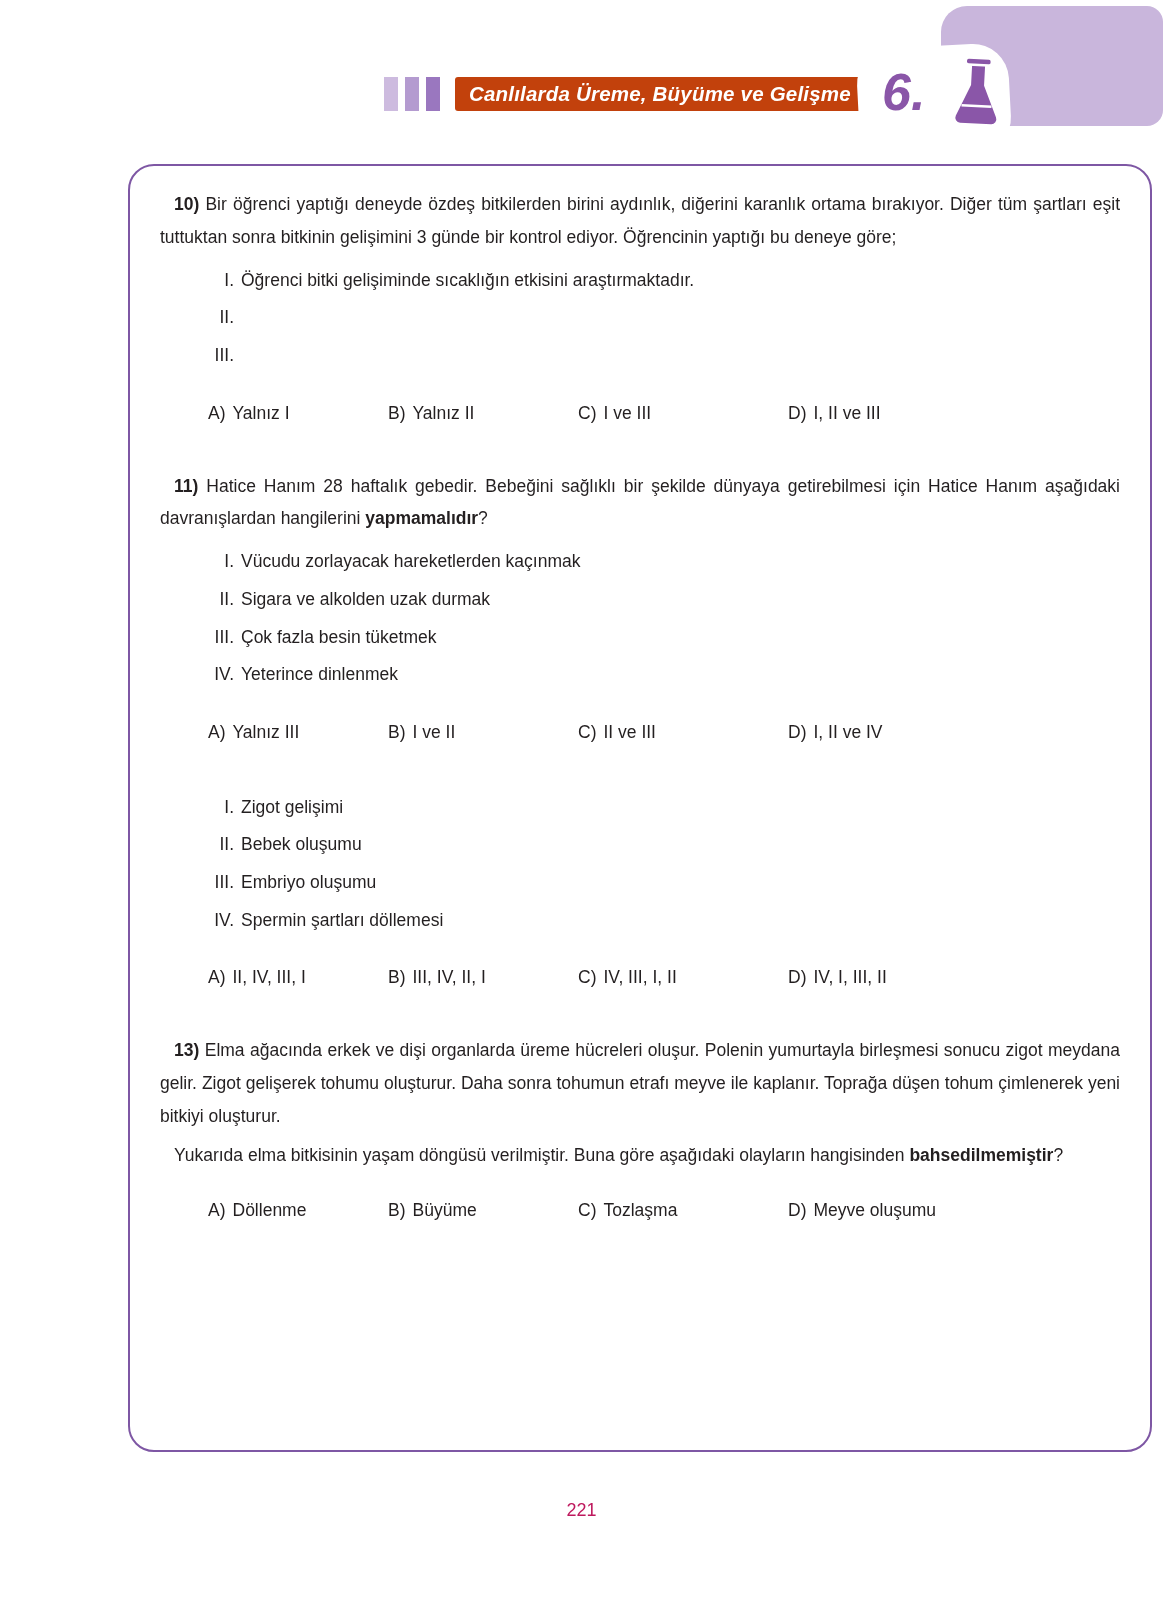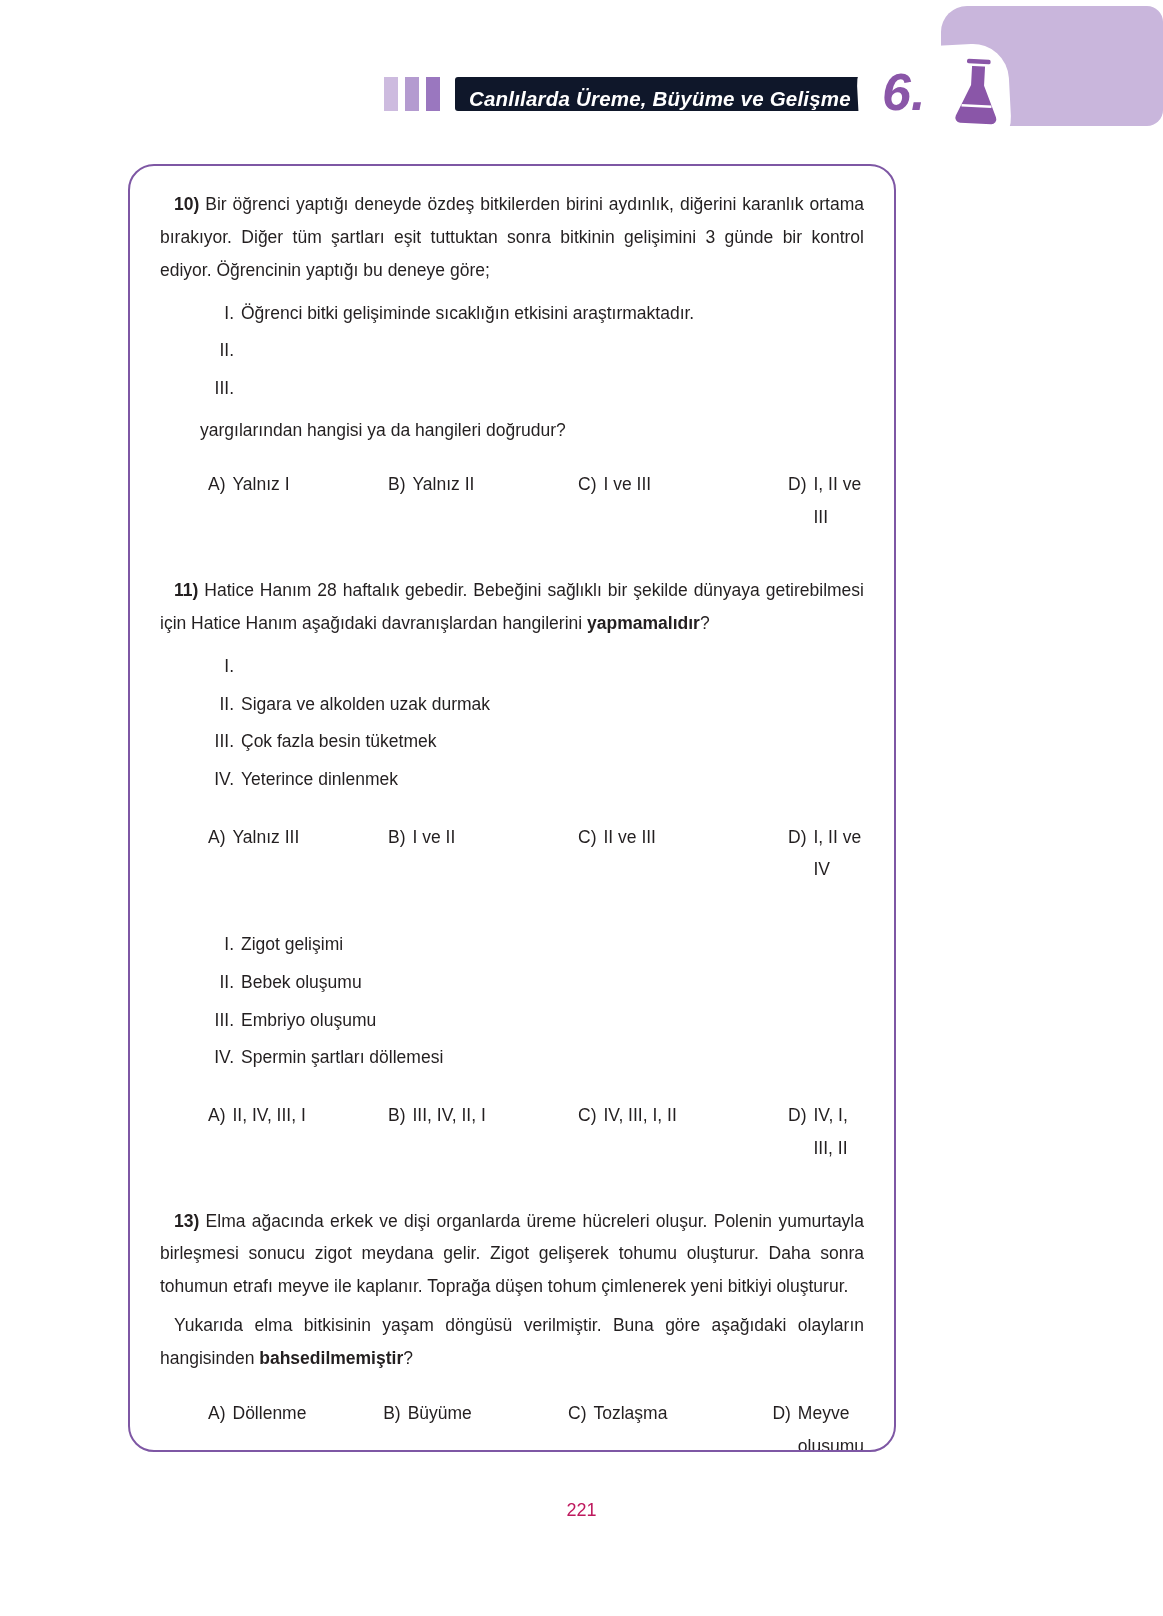--- a/index.html
+++ b/index.html
@@ -15,41 +15,41 @@
     position:absolute; top:6px; right:0; width:222px; height:120px;
     background:#c9b6dc; border-radius:26px 16px 16px 26px;
   }
   .header-bars { position:absolute; left:384px; top:77px; height:34px; display:flex; gap:7px; }
   .header-bars .bar { width:14px; height:34px; }
   .bar1 { background:#cdbbdf; }
   .bar2 { background:#b49bd0; }
   .bar3 { background:#9a77bf; }
   .title-band {
     position:absolute; left:455px; top:77px; width:450px; height:34px;
-    background:#0f172a; border-radius:3px;
-    display:flex; align-items:flex-end; padding-left:14px;
+    background:#c2410c; border-radius:3px;
+    display:flex; align-items:center; padding-left:14px;
   }
   .title-band .title-text {
     color:#ffffff; font-weight:bold; font-style:italic; font-size:20.5px; letter-spacing:.2px;
     white-space:nowrap;
   }
   .unit-badge { position:absolute; left:858px; top:46px; width:152px; height:110px; }
   .badge-blob {
     position:absolute; inset:0; background:#ffffff; border-radius:36px;
     transform:rotate(-3deg);
   }
   .badge-number {
     position:absolute; left:24px; top:16px;
     font-size:52px; font-weight:bold; font-style:italic; color:#8a56a8;
   }
   .flask-svg { position:absolute; right:4px; top:8px; transform:rotate(3deg); }
 
   
   .content-box {
-    position:absolute; left:128px; top:164px; width:768px; height:1288px;
+    position:absolute; left:128px; top:164px; width:1024px; height:1288px;
     border:2px solid #7e57a4; border-radius:26px;
     padding:22px 30px 0 30px; overflow:hidden;
   }
   .question { margin-bottom:40px; }
   .qpara {
     font-size:17.5px; line-height:1.88; text-align:justify; text-indent:14px;
   }
   .qpara b { font-weight:bold; }
   .qlist { margin-top:8px; }
   .qitem { display:flex; font-size:17.5px; line-height:2.15; padding-left:38px; }
@@ -106,21 +106,20 @@
         <span class="rn">I.</span>
         <span>Öğrenci bitki gelişiminde sıcaklığın etkisini araştırmaktadır.</span>
       </div>
       <div class="qitem">
         <span class="rn">II.</span>
       </div>
       <div class="qitem">
         <span class="rn">III.</span>
       </div>
     </div>
-    <p class="closing">yargılarından hangisi ya da hangileri doğrudur?</p>
     <div class="options">
       <div class="opt">
         <span>A)</span>
         <span>Yalnız I</span>
       </div>
       <div class="opt">
         <span>B)</span>
         <span>Yalnız II</span>
       </div>
       <div class="opt">
@@ -135,20 +134,21 @@
   </div>
 
   <div class="question">
     <p class="qpara">
       <b>11)</b>
       <span>Hatice Hanım 28 haftalık gebedir. Bebeğini sağlıklı bir şekilde dünyaya getirebilmesi için Hatice Hanım aşağıdaki davranışlardan hangilerini </span><b>yapmamalıdır</b><span>?</span>
     </p>
     <div class="qlist">
       <div class="qitem">
         <span class="rn">I.</span>
+        <span>Vücudu zorlayacak hareketlerden kaçınmak</span>
       </div>
       <div class="qitem">
         <span class="rn">II.</span>
         <span>Sigara ve alkolden uzak durmak</span>
       </div>
       <div class="qitem">
         <span class="rn">III.</span>
         <span>Çok fazla besin tüketmek</span>
       </div>
       <div class="qitem">

